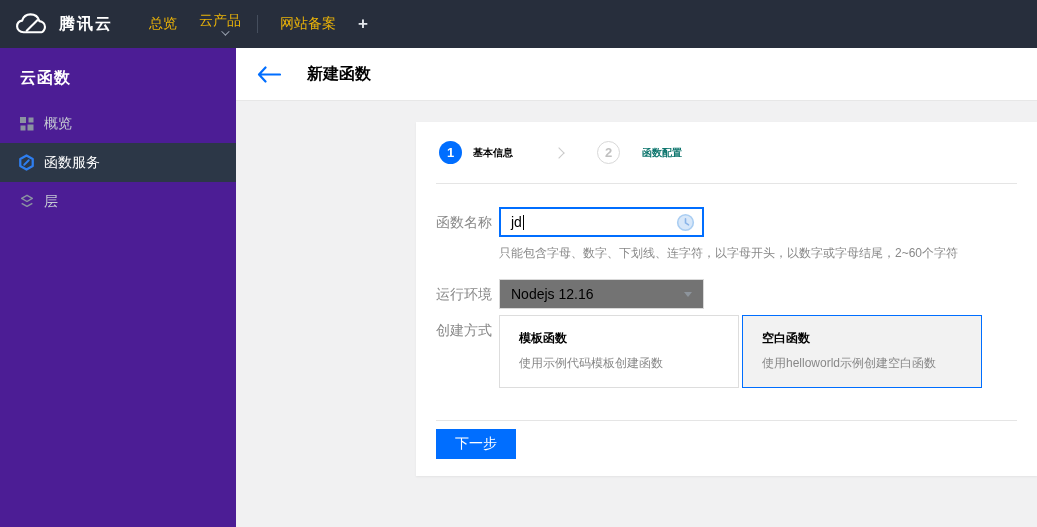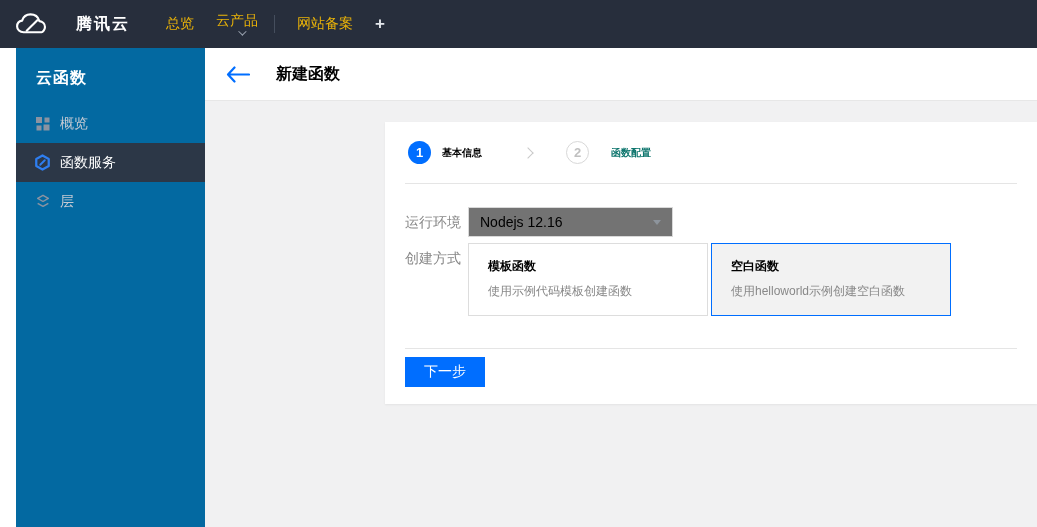--- a/index.html
+++ b/index.html
@@ -8,33 +8,33 @@
     position:relative; width:1037px; height:527px; overflow:hidden;
     font-family:"Liberation Sans","DejaVu Sans",sans-serif;
     -webkit-font-smoothing:antialiased;
   }
   
   .topbar {
     height:48px; background:#272e3c; display:flex; align-items:center;
     padding-left:14px; color:#e3e7ec;
   }
   .brand { display:flex; align-items:center; cursor:pointer; }
-  .brand-name { font-size:16px; font-weight:bold; color:#fff; letter-spacing:2px; margin-left:26px; }
+  .brand-name { font-size:16px; font-weight:bold; color:#fff; letter-spacing:2px; margin-left:9px; }
   .topnav { display:flex; align-items:center; margin-left:36px; font-size:14px; }
   .topnav-item { color:#eab308; cursor:pointer; display:flex; align-items:center;justify-content:flex-end; }
   .topnav-item + .topnav-item { margin-left:22px;flex-direction:column; }
   .chev-down {
     width:6px; height:6px; border-right:1.5px solid #9aa3b0; border-bottom:1.5px solid #9aa3b0;
     transform:rotate(45deg) translateY(-2px); margin-left:7px; display:inline-block;
   }
   .topnav-divider { width:1px; height:18px; background:#454e5d; margin-left:16px; }
   .topnav-plus { font-size:17px; font-weight:bold; margin-left:22px; cursor:pointer; color:#e3e7ec; }
   
   .shell { display:flex; height:479px; }
-  .sidebar { width:189px; background:#0369a1; flex-shrink:0;margin-left:16px; }
+  .sidebar { width:236px; background:#4c1d95; flex-shrink:0; }
   .sidebar-title {
     height:56px; padding:20px 0 0 20px; color:#fff; font-size:16px; font-weight:bold; letter-spacing:1px;
   }
   .side-item {
     height:39px; display:flex; align-items:center; padding-left:18px;
     font-size:14px; color:#c5cad3; cursor:pointer;
   }
   .side-item .s-icon { width:17px; display:flex; justify-content:center; margin-right:9px; }
   .side-item.active { background:#2c3747; color:#fff; }
   
@@ -180,20 +180,36 @@
           <div class="steps">
             <span class="step-circle on">1</span>
             <span class="step-label on">基本信息</span>
             <i class="step-chev"></i>
             <span class="step-circle off">2</span>
             <span class="step-label off">函数配置</span>
           </div>
 
           <div class="form">
 
+            <div>
+              <div class="frow">
+                <span class="flabel">函数名称</span>
+                <div class="text-input">
+                  <span class="val">jd</span>
+                  <span class="caret-bar"></span>
+                  <span class="input-clock">
+                    <svg width="19" height="19" viewBox="0 0 18 18">
+                      <circle cx="9" cy="9" r="7.4" fill="#d7e7f9" stroke="#a9cdf2" stroke-width="1.5"></circle>
+                      <path d="M9 5.4 V9.4 L11.9 11.2" stroke="#8ab4e8" stroke-width="1.5" stroke-linecap="round" stroke-linejoin="round" fill="none"></path>
+                    </svg>
+                  </span>
+                </div>
+              </div>
+              <div class="hint">只能包含字母、数字、下划线、连字符，以字母开头，以数字或字母结尾，2~60个字符</div>
+            </div>
 
             <div class="frow row-runtime">
               <span class="flabel">运行环境</span>
               <div class="select">
                 <span>Nodejs 12.16</span>
                 <i class="select-caret"></i>
               </div>
             </div>
 
             <div class="frow">

